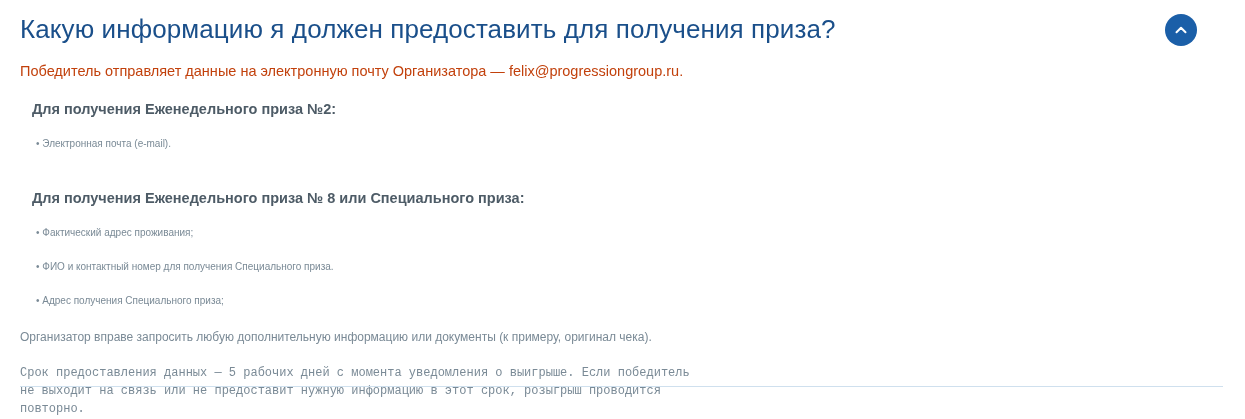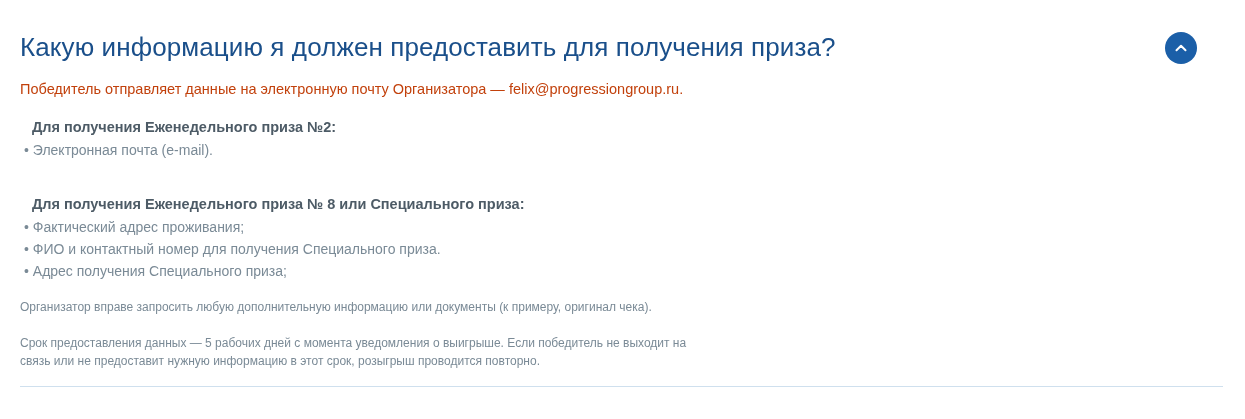--- a/index.html
+++ b/index.html
@@ -12,21 +12,21 @@
     background: #ffffff;
     font-family: "Liberation Sans", sans-serif;
     color: #4a5a66;
     overflow: hidden;
   }
   .faq-panel {
     position: relative;
     width: 1245px;
     height: 419px;
     box-sizing: border-box;
-    padding: 28px 20px 0 20px;
+    padding: 10px 20px 0 20px;
     border-radius: 26px;
   }
   .faq-header {
     display: flex;
     align-items: flex-start;
     justify-content: space-between;
   }
   .faq-question {
     font-size: 26px;
     line-height: 34px;
@@ -67,37 +67,38 @@
     margin-bottom: 18px;
   }
   .section-title {
     font-weight: bold;
     color: #4d5b66;
     margin: 0 0 2px 12px;
     font-size: 14.5px;
     line-height: 19px;
   }
   .bullet {
-    margin: 4px;
+    margin: 16px;
     color: #7a8a96;
-    font-size: 14px;
+    font-size: 10px;
     line-height: 18px;
   }
   .gap-block {
     height: 18px;
   }
   .para {
     margin: 0 0 18px 0;
     color: #7a8a96;
     font-size: 12px;
     line-height: 18px;
     max-width: 690px;
   }
   .para.last {
     margin-bottom: 9px;
+    font-family: Liberation Mono, monospace;
   }
   .divider {
     position: absolute;
     left: 20px;
     right: 22px;
     bottom: 32px;
     height: 1px;
     background: #cfe0ee;
   }
 </style>

